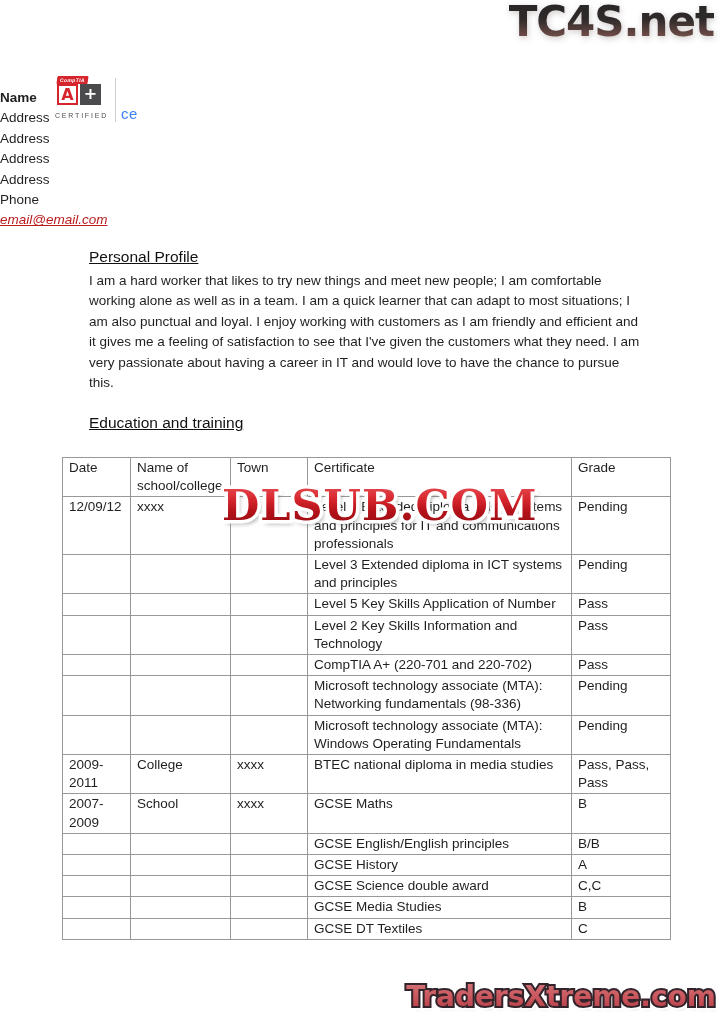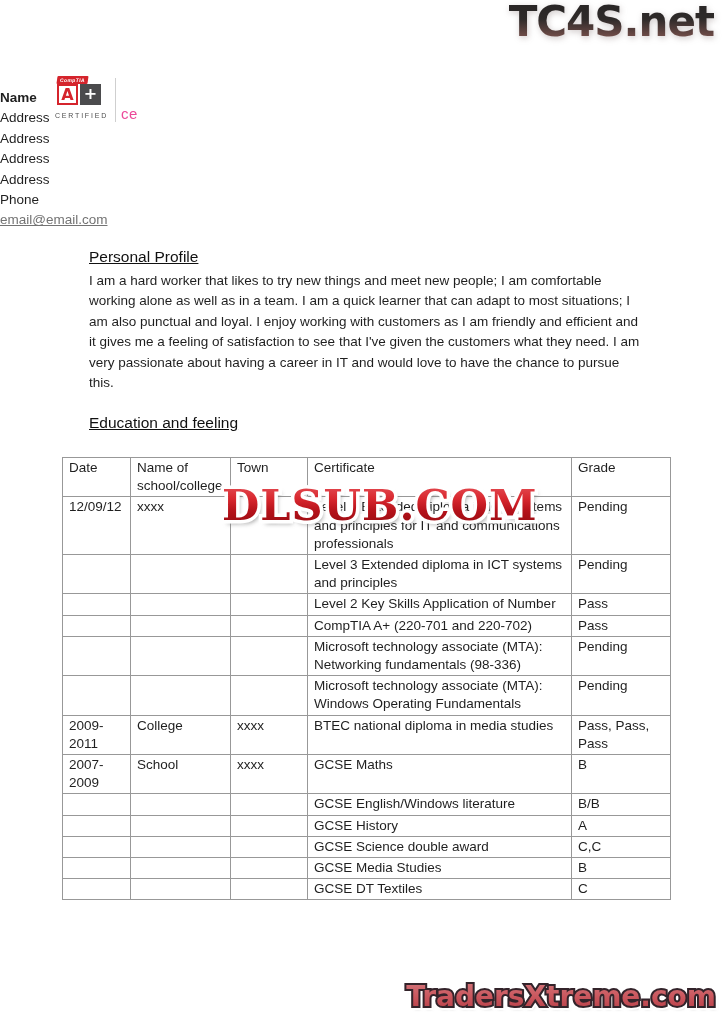--- a/index.html
+++ b/index.html
@@ -39,26 +39,26 @@
   }
   .box-plus{
     width:21px;height:21px;background:#4b4b4d;color:#fff;
     font-family:"DejaVu Sans", sans-serif;font-weight:bold;font-size:16px;line-height:20px;text-align:center;
   }
   .comptia-certified{
     position:absolute;left:0px;top:38px;font-size:7px;letter-spacing:1.8px;
     color:#4d4d4d;font-weight:500;
   }
   .comptia-divider{position:absolute;left:60px;top:4px;width:1px;height:44px;background:#cfcfcf;}
-  .comptia-ce{position:absolute;left:66px;top:31px;font-size:15px;color:#ec4899;letter-spacing:.5px;}
+  .comptia-ce{position:absolute;left:66px;top:31px;font-size:15px;color:#3b82f6;letter-spacing:.5px;}
 
   
   .contact{position:absolute;top:88px;left:0;right:0;font-size:13.5px;line-height:20.4px;}
   .contact-name{font-weight:bold;}
-  .email{color:#737373;text-decoration:underline;}
+  .email{color:#b91c1c;text-decoration:underline;font-style:italic;}
 
   
   .heading{
     position:absolute;left:89px;font-size:15.5px;font-weight:normal;
     text-decoration:underline;color:#111;
   }
   .h-profile{top:248px;}
   .h-education{top:414px;}
   .body-text{
     position:absolute;left:89px;top:271px;width:600px;
@@ -163,21 +163,21 @@
 
   <div class="heading h-profile">Personal Profile</div>
 
   <div class="body-text">I am a hard worker that likes to try new things and meet new people; I am comfortable
 working alone as well as in a team. I am a quick learner that can adapt to most situations; I
 am also punctual and loyal. I enjoy working with customers as I am friendly and efficient and
 it gives me a feeling of satisfaction to see that I've given the customers what they need. I am
 very passionate about having a career in IT and would love to have the chance to pursue
 this.</div>
 
-  <div class="heading h-education">Education and feeling</div>
+  <div class="heading h-education">Education and training</div>
 
   <table class="edu-table">
     <colgroup>
       <col class="c-date">
         <col class="c-school">
         <col class="c-town">
         <col class="c-cert">
         <col class="c-grade">
     </colgroup>
     <thead>
@@ -209,24 +209,32 @@
           <td>Level 3 Extended diploma in ICT systems
 and principles</td>
           <td>Pending</td>
         </tr>
 
 
         <tr>
           <td></td>
           <td></td>
           <td></td>
-          <td>Level 2 Key Skills Application of Number</td>
+          <td>Level 5 Key Skills Application of Number</td>
           <td>Pass</td>
         </tr>
 
+        <tr>
+          <td></td>
+          <td></td>
+          <td></td>
+          <td>Level 2 Key Skills Information and
+Technology</td>
+          <td>Pass</td>
+        </tr>
 
         <tr>
           <td></td>
           <td></td>
           <td></td>
           <td>CompTIA A+ (220-701 and 220-702)</td>
           <td>Pass</td>
         </tr>
 
         <tr>
@@ -263,21 +271,21 @@
           <td>School</td>
           <td>xxxx</td>
           <td>GCSE Maths</td>
           <td>B</td>
         </tr>
 
         <tr>
           <td></td>
           <td></td>
           <td></td>
-          <td>GCSE English/Windows literature</td>
+          <td>GCSE English/English principles</td>
           <td>B/B</td>
         </tr>
 
         <tr>
           <td></td>
           <td></td>
           <td></td>
           <td>GCSE History</td>
           <td>A</td>
         </tr>

